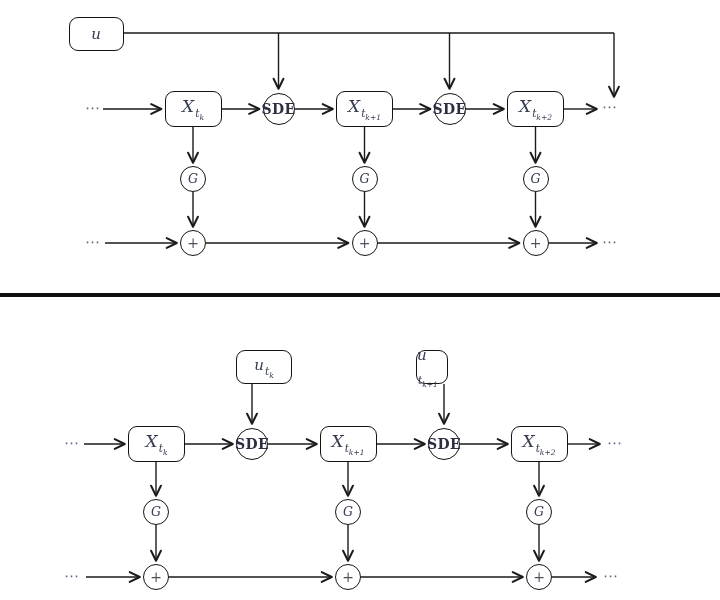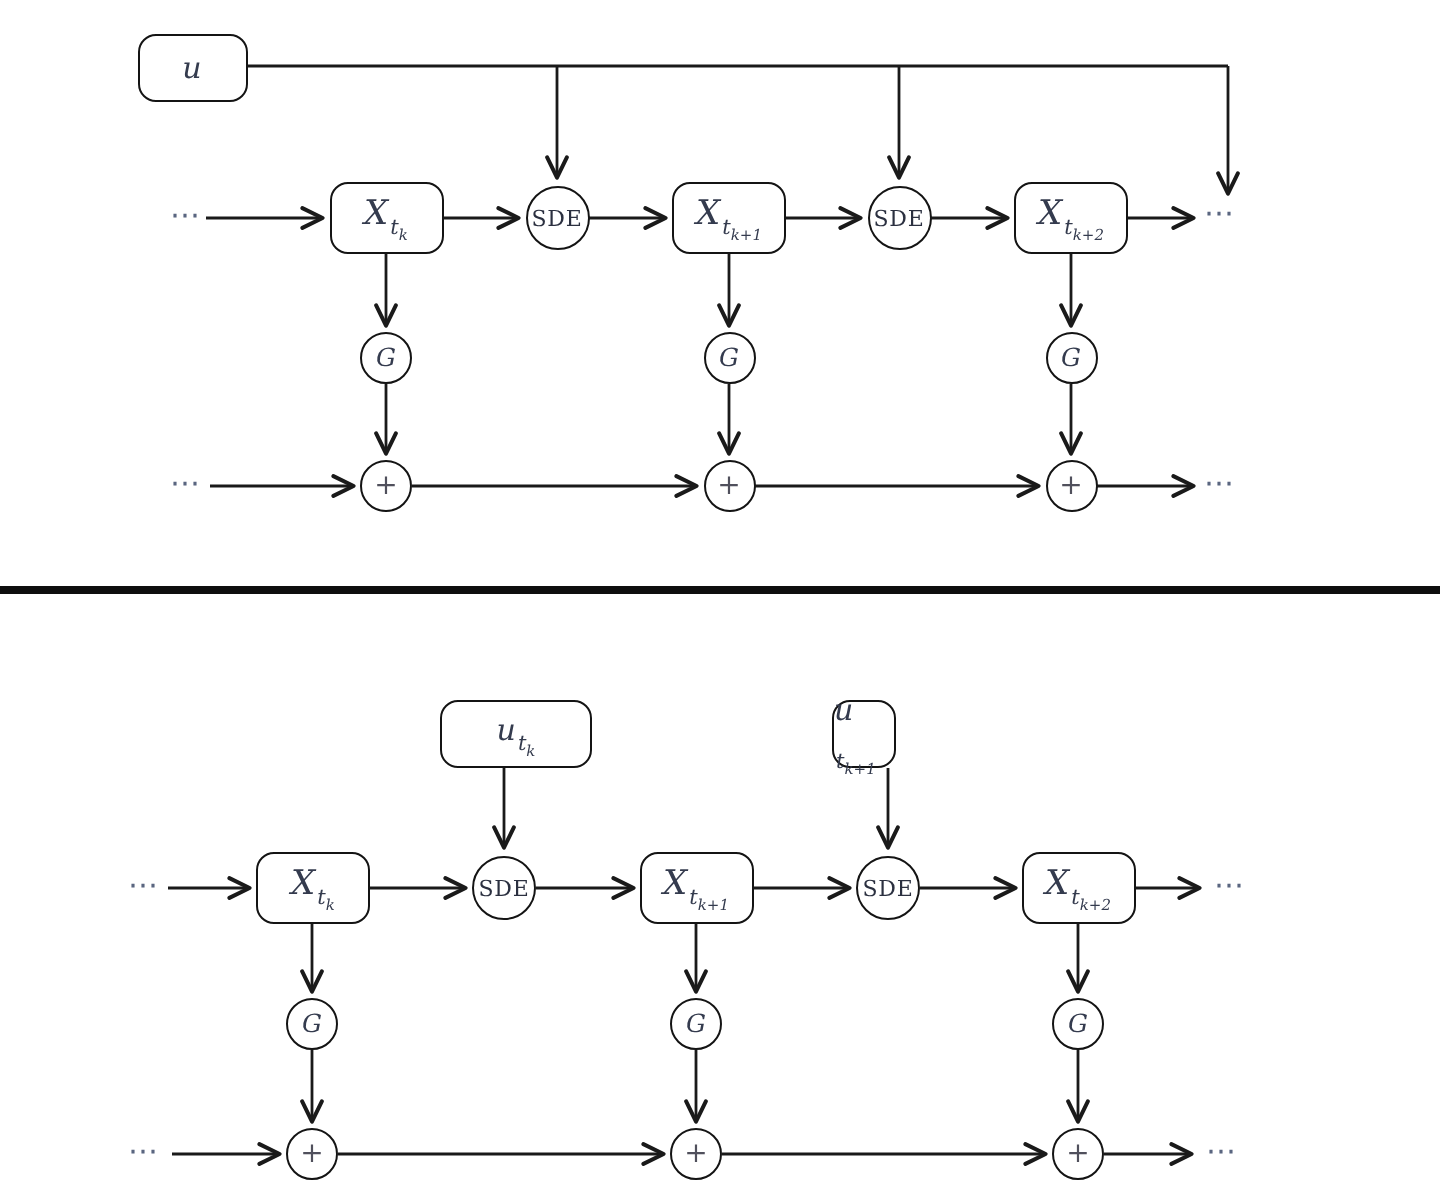--- a/index.html
+++ b/index.html
@@ -9,22 +9,22 @@
   .node{position:absolute;display:flex;align-items:center;justify-content:center;
         background:#ffffff;box-sizing:border-box;}
   .box{border:1.8px solid #141414;border-radius:9px;}
   .circle{border:1.6px solid #141414;border-radius:50%;}
   .mi{font-family:"DejaVu Serif",serif;font-style:italic;color:#343b4e;}
   .xmain{font-size:17px;line-height:1;}
   .umain{font-size:15px;line-height:1;}
   .subwrap{display:inline-block;vertical-align:-5px;margin-left:1px;}
   .sub{font-size:10.5px;}
   .subsub{font-size:7.5px;vertical-align:-3px;letter-spacing:0;}
-  .sde-label{font-size:11px;color:#2b3040;letter-spacing:0.4px;line-height:1;
-             font-family:"DejaVu Serif",serif;}
+  .sde-label{font-size:14px;color:#2b3040;letter-spacing:0.4px;line-height:1;
+             font-family:"DejaVu Serif",serif;font-weight:bold;}
   .g-label{font-size:12.5px;line-height:1;}
   .plus-label{font-size:14px;color:#50505c;line-height:1;font-family:"DejaVu Serif",serif;
               margin-top:-1px;}
   .dots{position:absolute;transform:translate(-50%,-50%);font-size:15px;color:#5a6680;
         letter-spacing:1px;font-family:"DejaVu Serif",serif;line-height:1;}
   .divider{position:absolute;left:0;width:720px;height:4px;background:#0e0e0e;}
 </style>
 </head>
 <body>
 
@@ -135,21 +135,21 @@
     <span class="plus-label">+</span>
   </div>
   <div class="node circle" style="left:522.5px;top:230px;width:26px;height:26px">
     <span class="plus-label">+</span>
   </div>
 
   <span class="dots" style="left:610px;top:242px">⋯</span>
 
   <div class="divider" style="top:293px"></div>
 
-  <div class="node box" style="left:220px;top:350px;width:76px;height:34px">
+  <div class="node box" style="left:236px;top:350px;width:56px;height:34px">
     <span><span class="mi umain">u</span><span class="subwrap"><span class="mi sub">t</span><span class="mi subsub">k</span></span></span>
   </div>
   <div class="node box" style="left:416px;top:350px;width:32px;height:34px">
     <span><span class="mi umain">u</span><span class="subwrap"><span class="mi sub">t</span><span class="mi subsub">k+1</span></span></span>
   </div>
 
   <span class="dots" style="left:72px;top:443px">⋯</span>
 
   <div class="node box" style="left:128px;top:426px;width:57px;height:36px">
     <span><span class="mi xmain">X</span><span class="subwrap"><span class="mi sub">t</span><span class="mi subsub">k</span></span></span>

